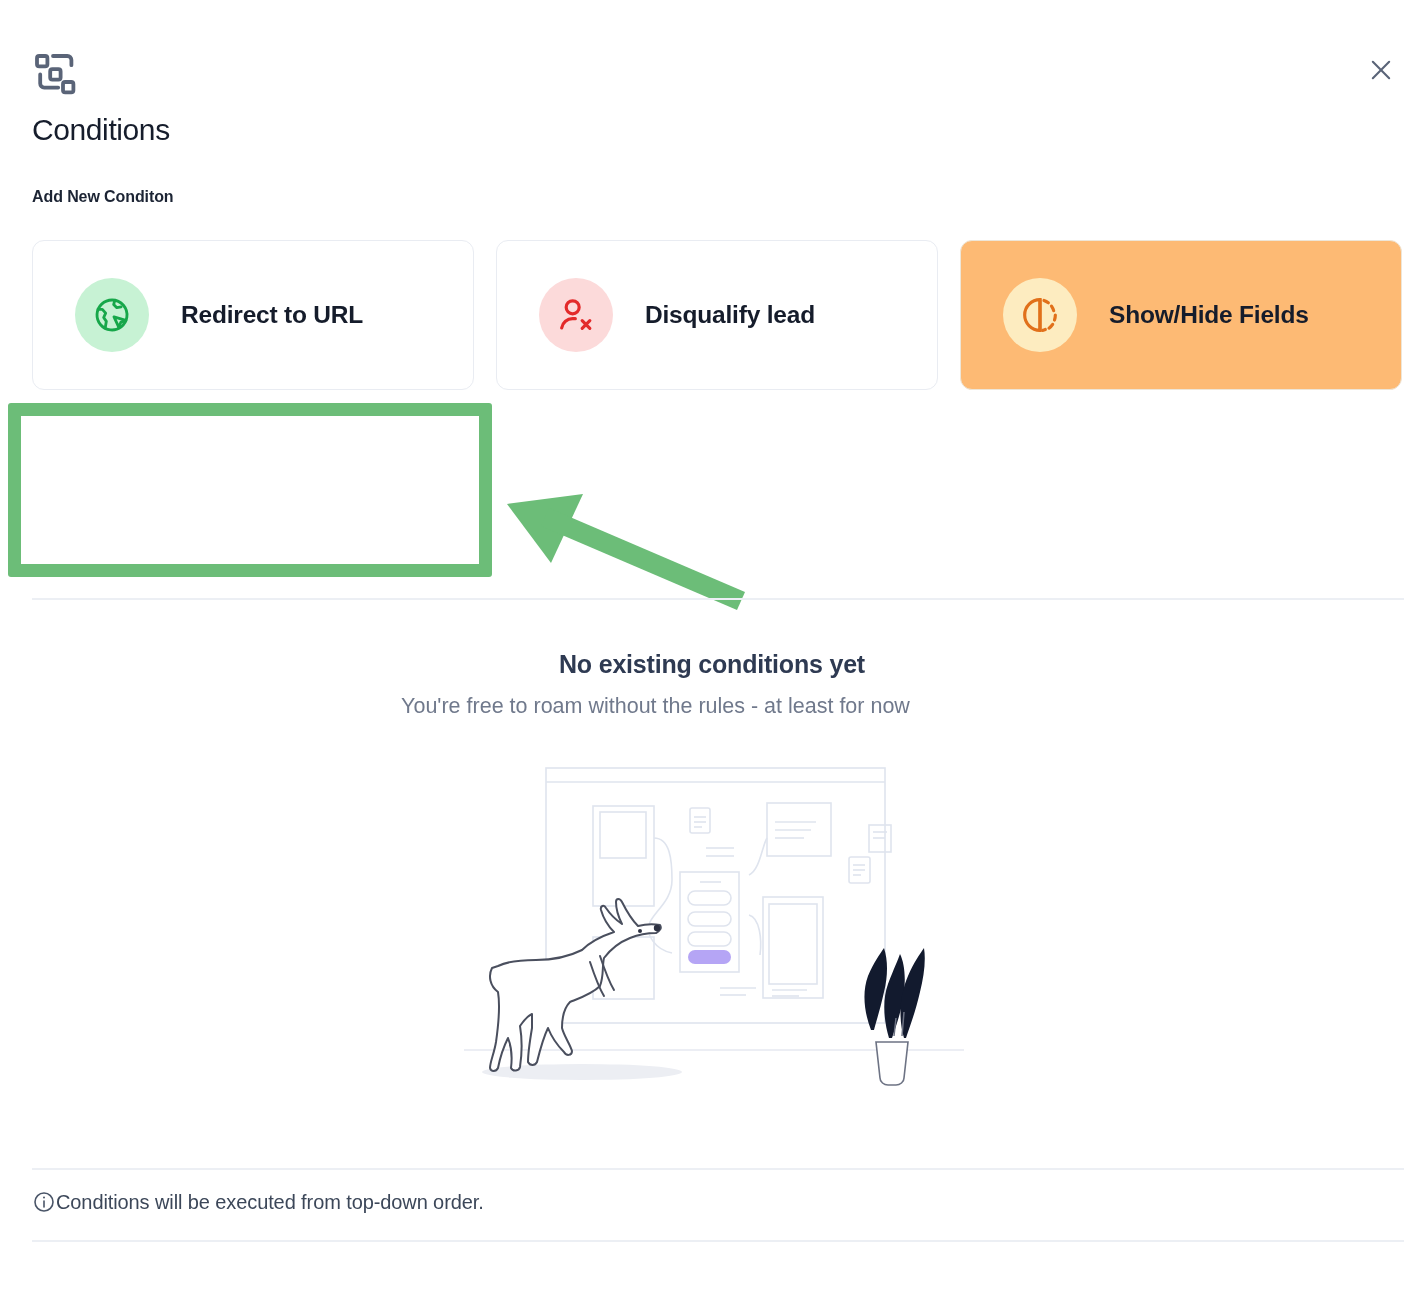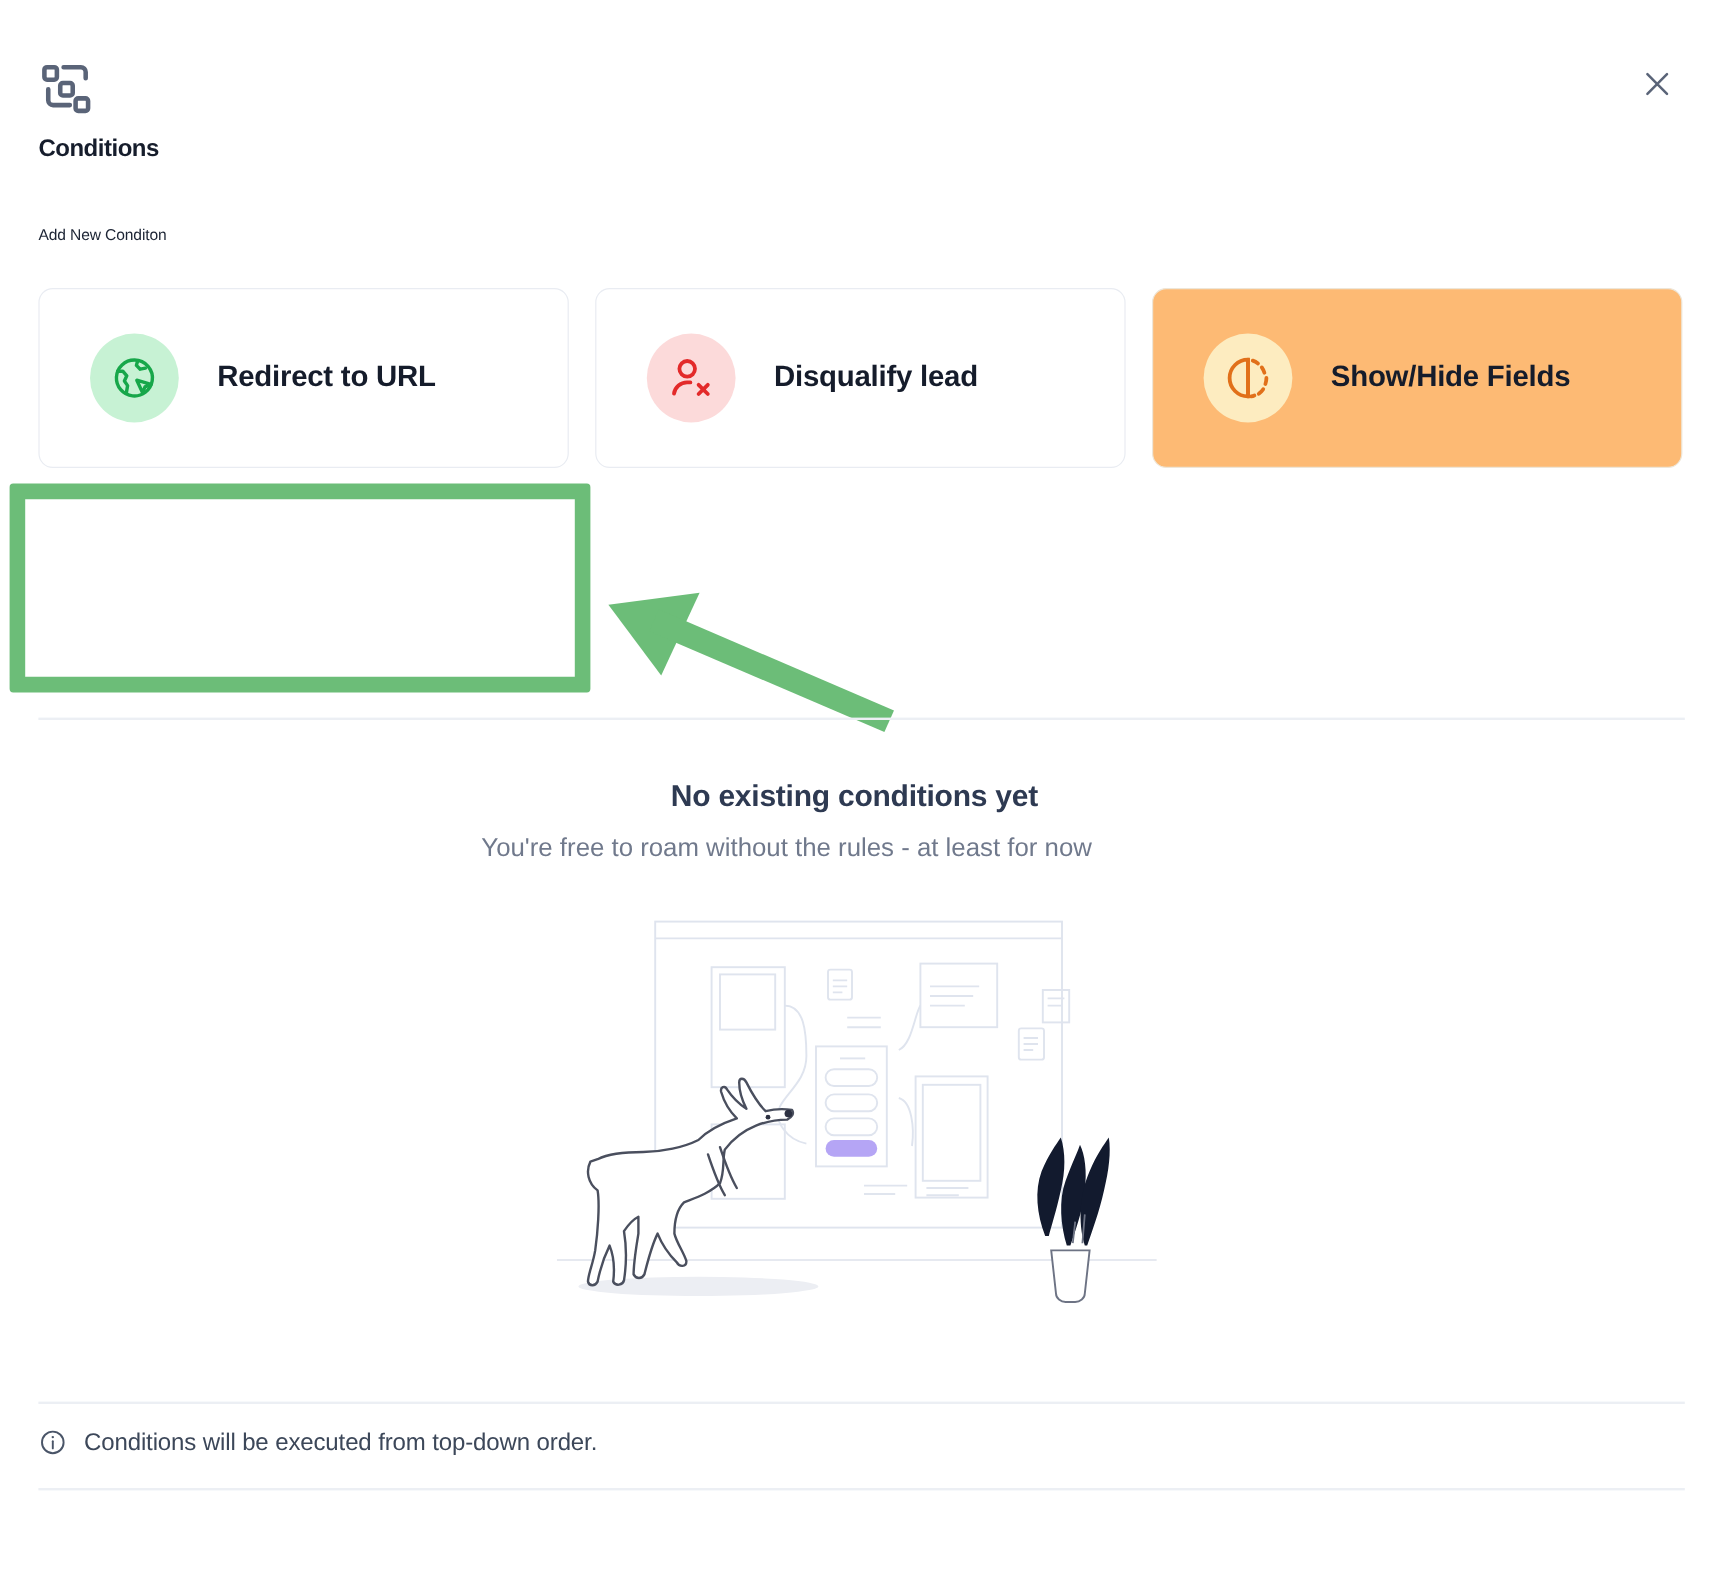--- a/index.html
+++ b/index.html
@@ -25,27 +25,27 @@
   #close-button {
     position: absolute; right: 24px; top: 47px;
     width: 46px; height: 46px;
     display: flex; align-items: center; justify-content: center;
     cursor: pointer;
     border: none; background: transparent; padding: 0;
   }
 
   #page-title {
     position: absolute; left: 32px; top: 113px;
-    font-size: 20px; font-weight: bold; letter-spacing: -0.4px;
+    font-size: 30px; font-weight: normal; letter-spacing: -0.4px;
     color: #161d2c;
     margin: 0;
   }
   #section-title {
     position: absolute; left: 32px; top: 188px;
-    font-size: 13px; font-weight: normal; letter-spacing: -0.1px;
+    font-size: 16px; font-weight: bold; letter-spacing: -0.1px;
     color: #1c2434;
     margin: 0;
   }
 
   
   #cards-grid {
     position: absolute; left: 32px; top: 240px;
     width: 1372px;
     display: grid;
     grid-template-columns: repeat(3, 442px);
@@ -129,21 +129,21 @@
     color: #70798c;
   }
   #empty-illustration {
     position: absolute; top: 760px; left: 0; width: 1428px;
     display: flex; justify-content: center;
   }
 
   
   #footer-note {
     position: absolute; left: 32px; top: 1190px;
-    display: flex; align-items: center; gap: 14px;
+    display: flex; align-items: center; 
   }
   #footer-note .note-text {
     font-size: 20px; color: #3c4759; letter-spacing: -0.1px;
   }
 </style>
 </head>
 <body>
 
 <div id="panel">
 

